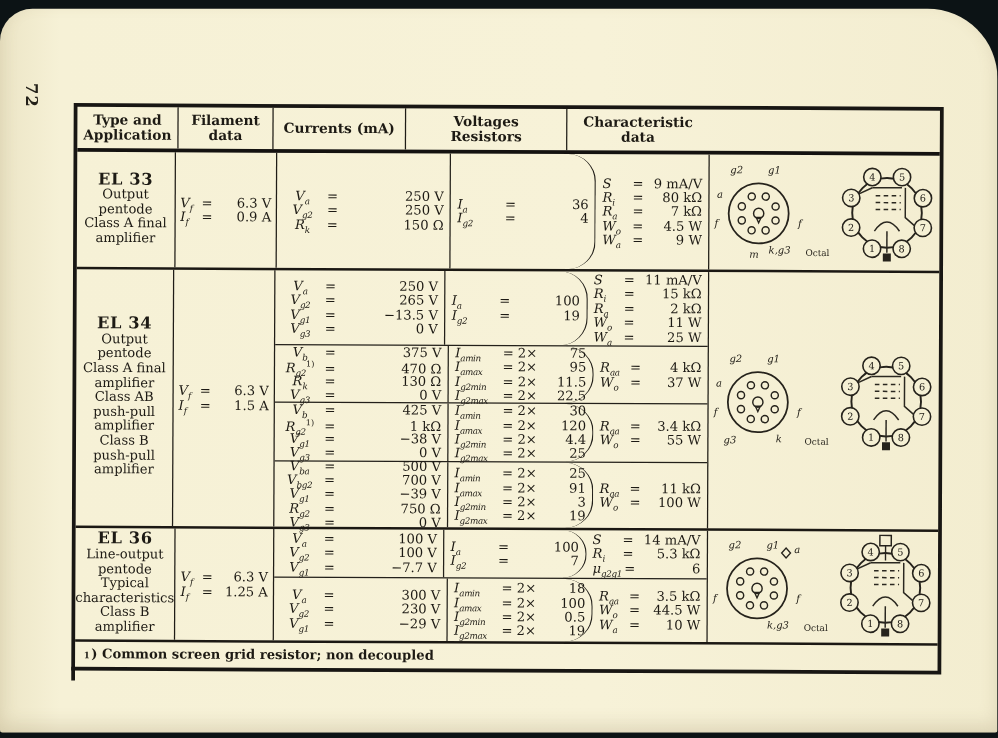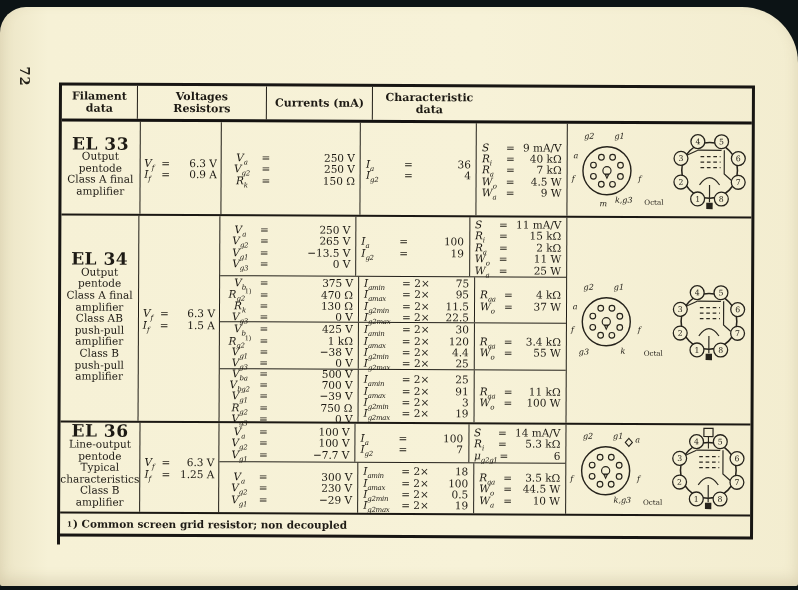--- a/index.html
+++ b/index.html
@@ -16,29 +16,29 @@
   .thead{display:flex;border-bottom:3.5px solid #141210;height:33px;}
   .hcell{display:flex;flex-direction:column;justify-content:center;align-items:center;
          font-weight:bold;font-size:11px;line-height:12px;border-right:1.8px solid #1f1c16;
          text-align:center;}
   .hcell:last-child,.c5{border-right:none;}
   .c0{width:80px}.c1{width:75px}.c2{width:128px}.c3{width:105px}.c4{width:113px}.c5{flex:1}
   .trow{display:flex;}
   .trow + .trow{border-top:2.4px solid #1b1813;}
   .tcell{width:80px;display:flex;flex-direction:column;justify-content:center;align-items:center;
          text-align:center;font-size:10.5px;line-height:11.6px;border-right:1.8px solid #1f1c16;}
-  .tube-name{font-weight:bold;font-size:17px;letter-spacing:.5px;margin-bottom:1px;}
+  .tube-name{font-weight:bold;font-size:13px;letter-spacing:.5px;margin-bottom:1px;}
   .fcell{width:75px;display:flex;flex-direction:column;justify-content:center;
          padding:0 4px;border-right:1.8px solid #1f1c16;}
   .midcol{width:346px;display:flex;flex-direction:column;border-right:1.8px solid #1f1c16;}
   .sec{display:flex;}
   .sec + .sec{border-top:1.6px solid #23201a;}
   .vcell,.ccell,.chcell{display:flex;flex-direction:column;justify-content:center;padding:1px 5px;}
   .vcell{width:128px;border-right:1.6px solid #23201a;text-align:center;}
-  .ccell{width:105px;border-right:1.6px solid #23201a;}
+  .ccell{width:105px;border-right:1.6px solid #23201a;border-radius:22px;}
   .chcell{flex:1;}
   .bcell{flex:1;display:flex;align-items:center;justify-content:center;}
   .line{display:flex;align-items:baseline;font-size:10.5px;height:11.4px;white-space:nowrap;}
   .sym{font-style:italic;}
   .sym sub{font-size:7px;font-style:italic;letter-spacing:-.3px;}
   .sym sup{font-size:6.5px;font-style:normal;}
   .mid{padding-left:2px;}
   .val{margin-left:auto;padding-left:3px;}
   .vcell .sym{min-width:30px}.vcell .mid{min-width:14px}
   .ccell .sym{min-width:36px}.ccell .mid{min-width:12px}
@@ -51,30 +51,34 @@
   .stub{position:absolute;left:-3.5px;bottom:-11px;width:3.5px;height:11px;background:#181613;}
 </style>
 </head>
 <body>
 
 <div class="page">
   <div class="pagenum">72</div>
   <div class="tubetable" id="tube-table">
     <div class="stub"></div>
   <div class="thead">
+        <div class="hcell c0">
+          <div class="hline">Type and</div>
+          <div class="hline">Application</div>
+        </div>
         <div class="hcell c1">
           <div class="hline">Filament</div>
           <div class="hline">data</div>
         </div>
+        <div class="hcell c3">
+          <div class="hline">Currents (mA)</div>
+        </div>
         <div class="hcell c2">
           <div class="hline">Voltages</div>
           <div class="hline">Resistors</div>
-        </div>
-        <div class="hcell c3">
-          <div class="hline">Currents (mA)</div>
         </div>
         <div class="hcell c4">
           <div class="hline">Characteristic</div>
           <div class="hline">data</div>
         </div>
       </div>
       <div class="trow">
         <div class="tcell">
           <div class="tube-name">EL 33</div>
           <div>Output</div>
@@ -127,21 +131,21 @@
             </div>
             <div class="chcell">
               <div class="line">
                 <span class="sym"><i>S</i></span>
                 <span class="mid">=</span>
                 <span class="val">9 mA/V</span>
               </div>
               <div class="line">
                 <span class="sym"><i>R</i><sub>i</sub></span>
                 <span class="mid">=</span>
-                <span class="val">40 kΩ</span>
+                <span class="val">80 kΩ</span>
               </div>
               <div class="line">
                 <span class="sym"><i>R</i><sub>a</sub></span>
                 <span class="mid">=</span>
                 <span class="val">7 kΩ</span>
               </div>
               <div class="line">
                 <span class="sym"><i>W</i><sub>o</sub></span>
                 <span class="mid">=</span>
                 <span class="val">4.5 W</span>

